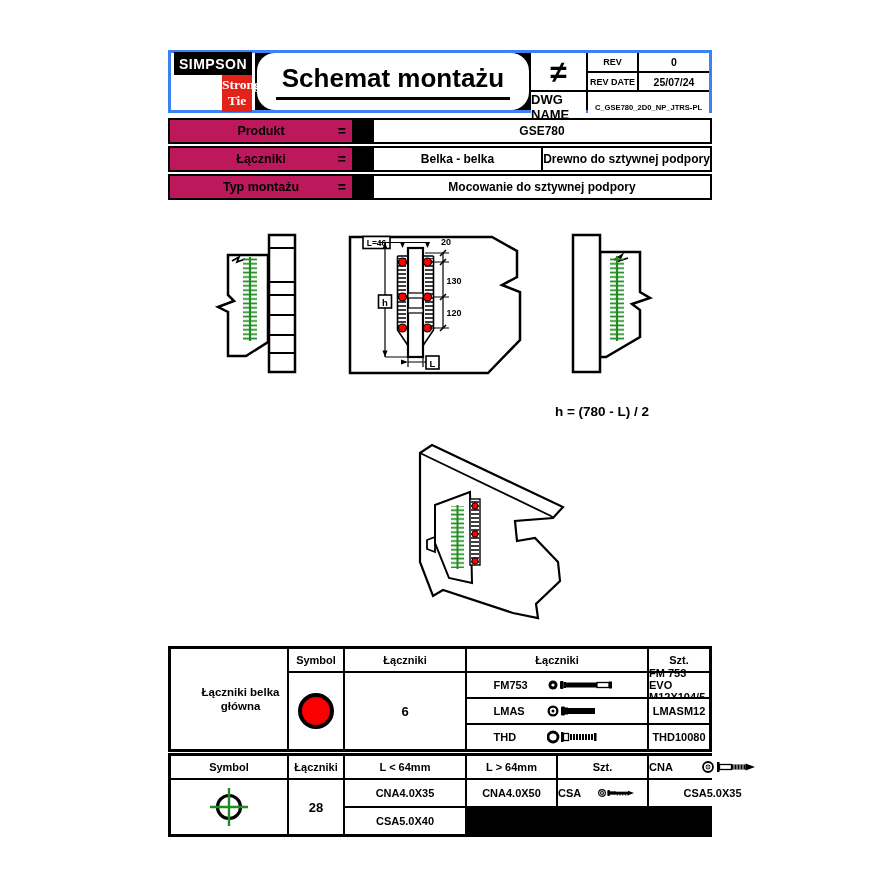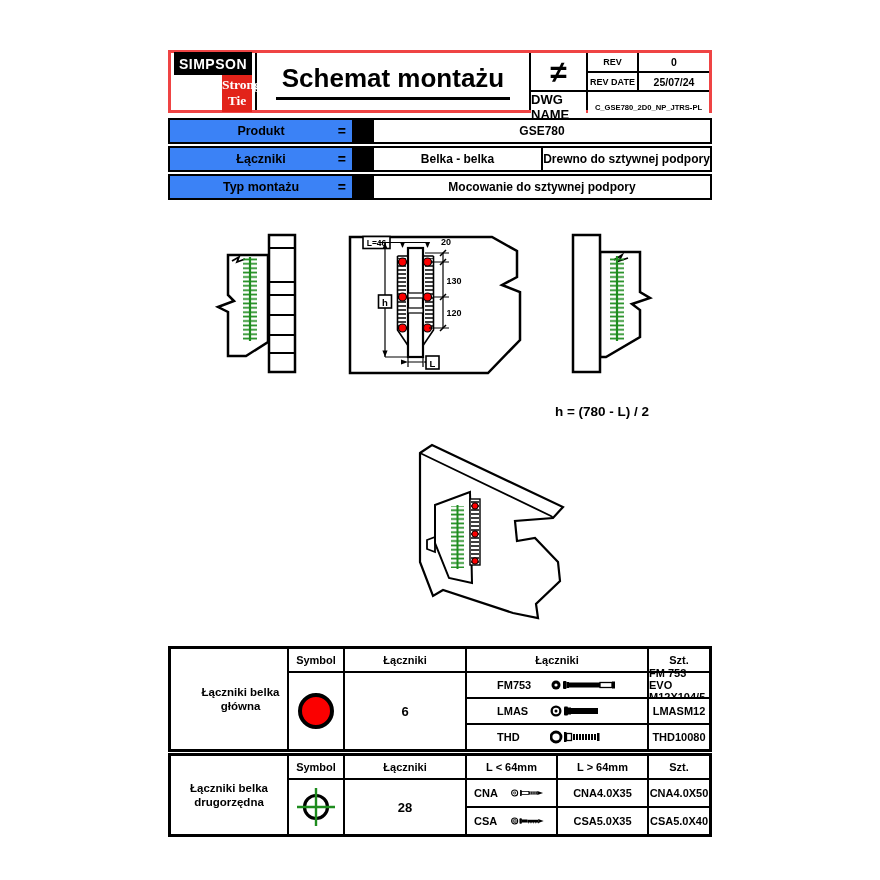--- a/index.html
+++ b/index.html
@@ -2,42 +2,42 @@
 <html><head>
 <meta charset="utf-8">
 <style>
   html,body{margin:0;padding:0;background:#fff;}
   .page{position:relative;width:880px;height:880px;background:#fff;overflow:hidden;
         font-family:"Liberation Sans",sans-serif;color:#000;}
   .sheet{position:absolute;left:168px;top:50px;width:544px;height:786px;}
 
   
   .hdr{position:absolute;left:0;top:0;width:544px;height:63px;background:#000;
-       border:3px solid #ef4444;display:flex;gap:2px;box-sizing:border-box;}
+       border:3px solid #3b82f6;display:flex;gap:2px;box-sizing:border-box;}
   .hcell{background:#fff;}
   .logo-cell{width:84px;display:flex;flex-direction:column;justify-content:center;padding:2px 3px;box-sizing:border-box;}
   .logo-top{background:#000;color:#fff;font-weight:bold;font-size:14px;text-align:center;
             letter-spacing:.5px;padding:3px 0 2px;border:1px solid #000;}
   .logo-bot{background:#e2231a;color:#fff;font-weight:bold;font-size:13.5px;text-align:center;
             font-family:"Liberation Serif",serif;padding:2px 0 3px;margin-left:48px;}
-  .title-cell{flex:1;display:flex;align-items:center;justify-content:center;}
+  .title-cell{flex:1;display:flex;align-items:center;justify-content:center;border-radius:18px;}
   .title-text{font-size:26px;font-weight:bold;border-bottom:3px solid #000;padding:0 6px 3px;}
   .rev-grid{width:178px;display:grid;grid-template-columns:55px 49px 1fr;
             grid-template-rows:18px 17px 1fr;gap:2px;background:#000;}
   .rev-grid > div{background:#fff;display:flex;align-items:center;justify-content:center;}
   .neq{grid-row:1/3;grid-column:1;font-size:30px;font-weight:bold;line-height:1;}
   .rlab{font-size:9px;font-weight:bold;}
   .rval{font-size:10.5px;font-weight:bold;}
   .dwg-lab{grid-row:3;grid-column:1;font-size:13px;font-weight:bold;}
   .dwg-val{grid-row:3;grid-column:2/4;font-size:7.6px;font-weight:bold;white-space:nowrap;}
 
   
   .prow{position:absolute;left:0;width:544px;height:26px;background:#000;border:2px solid #000;
         display:flex;gap:2px;box-sizing:border-box;}
-  .plabel{width:182px;background:#3b82f6;position:relative;display:flex;align-items:center;
+  .plabel{width:182px;background:#be185d;position:relative;display:flex;align-items:center;
           justify-content:center;font-size:12.5px;font-weight:bold;}
   .plabel .eq{position:absolute;right:6px;font-size:14px;font-weight:bold;}
   .pvals{flex:1;display:flex;gap:2px;background:#000;margin-left:20px;}
   .pval{flex:1;background:#fff;display:flex;align-items:center;justify-content:center;
         font-size:12px;font-weight:bold;}
 
   
   .draw{position:absolute;left:0;top:150px;width:544px;height:446px;}
 
   
@@ -51,21 +51,21 @@
   .t-rowlabel span{display:block;width:78px;}
   .t1 .t-rowlabel{grid-row:1/5;padding-left:23px;}
   .t2 .t-rowlabel{grid-row:1/4;}
   .t-h{font-size:11px;font-weight:bold;}
   .t-sym{background:#fff;}
   .t1 .t-sym{grid-row:2/5;}
   .t2 .t-sym{grid-row:2/4;}
   .t-qty{font-size:13px;font-weight:bold;}
   .t1 .t-qty{grid-row:2/5;}
   .t2 .t-qty{grid-row:2/4;}
-  .t-icon{justify-content:flex-end;padding-left:7px;box-sizing:border-box;gap:13px;}
+  .t-icon{justify-content:flex-end;box-sizing:border-box;gap:13px;}
   .t-code{font-size:11px;font-weight:bold;width:40px;}
   .t-name{font-size:11px;font-weight:bold;}
   .red-dot{width:28px;height:28px;border-radius:50%;background:#fb0000;border:4px solid #000;}
 </style>
 </head>
 <body>
 
 <div class="page">
  <div class="sheet">
 
@@ -267,23 +267,20 @@
           <rect x="41" y="6" width="2" height="6"></rect>
               <rect x="44" y="6" width="2" height="6"></rect>
         </g>
         <rect x="47" y="5" width="2.5" height="8" fill="#000"></rect>
       </svg>
     </div>
     <div class="t-name">THD10080</div>
   </div>
 
   <div class="ftable t2">
-    <div class="t-gray t-rowlabel">
-      <span>Łączniki belka drugorzędna</span>
-    </div>
     <div class="t-gray t-h">Symbol</div>
     <div class="t-gray t-h">Łączniki</div>
     <div class="t-gray t-h">L &lt; 64mm</div>
     <div class="t-gray t-h">L &gt; 64mm</div>
     <div class="t-gray t-h">Szt.</div>
 
     <div class="t-sym">
       <svg width="42" height="42" viewBox="0 0 42 42">
         <circle cx="21" cy="21" r="11.5" fill="#fff" stroke="#000" stroke-width="3.2"></circle>
         <path d="M21,2 V40 M2,21 H40" stroke="#1e8c1e" stroke-width="2.4"></path>

